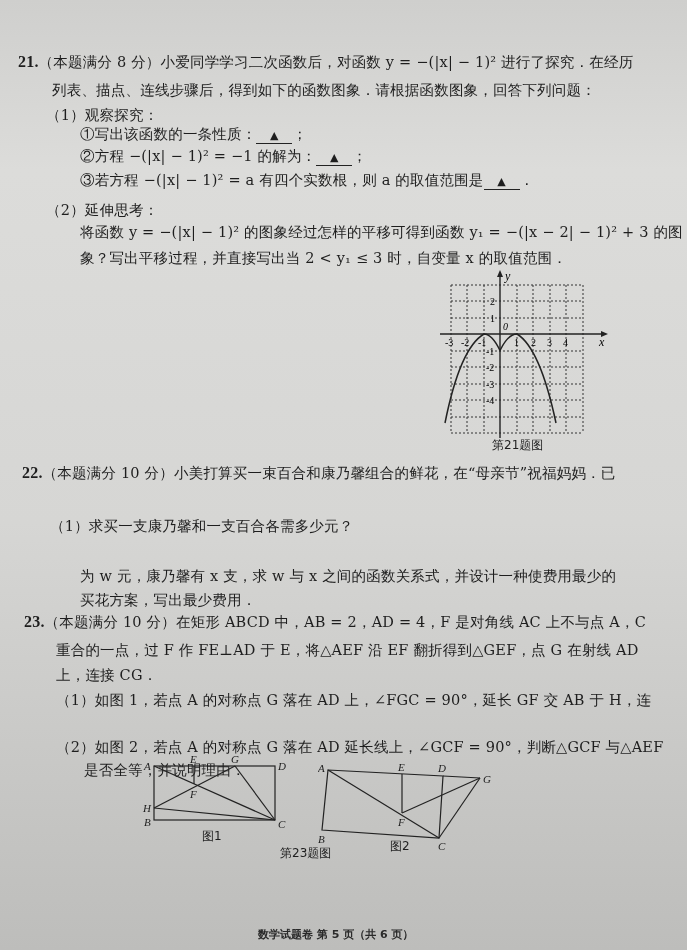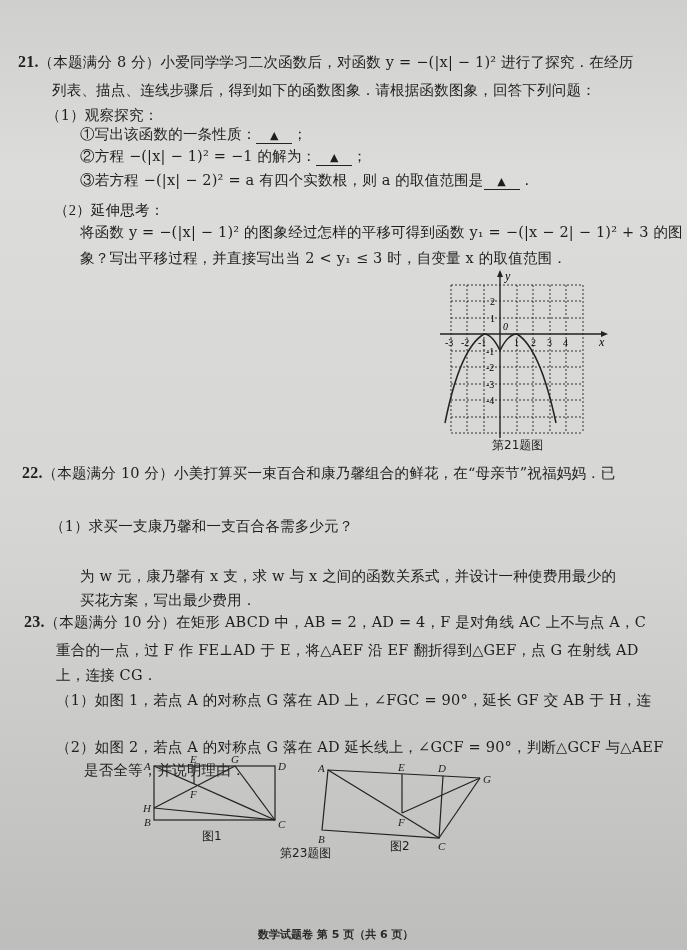--- a/index.html
+++ b/index.html
@@ -28,23 +28,23 @@
   </div>
   <div class="line" style="left:52px; top:80px;">列表、描点、连线步骤后，得到如下的函数图象．请根据函数图象，回答下列问题：</div>
   <div class="line" style="left:46px; top:105px;">（1）观察探究：</div>
   <div class="line" style="left:80px; top:124px;">
     <span>①写出该函数的一条性质：</span><span class="blank" style="width:36px;">▲</span><span>；</span>
   </div>
   <div class="line" style="left:80px; top:146px;">
     <span>②方程 −(|x| − 1)² = −1 的解为：</span><span class="blank" style="width:36px;">▲</span><span>；</span>
   </div>
   <div class="line" style="left:80px; top:170px;">
-    <span>③若方程 −(|x| − 2)² = a 有四个实数根，则 a 的取值范围是</span><span class="blank" style="width:36px;">▲</span><span>．</span>
+    <span>③若方程 −(|x| − 1)² = a 有四个实数根，则 a 的取值范围是</span><span class="blank" style="width:36px;">▲</span><span>．</span>
   </div>
-  <div class="line" style="left:54px; top:200px;font-family:Liberation Serif, serif;">（2）延伸思考：</div>
+  <div class="line" style="left:46px; top:200px;">（2）延伸思考：</div>
   <div class="line" style="left:80px; top:222px;">将函数 y = −(|x| − 1)² 的图象经过怎样的平移可得到函数 y₁ = −(|x − 2| − 1)² + 3 的图</div>
   <div class="line" style="left:80px; top:248px;">象？写出平移过程，并直接写出当 2 &lt; y₁ ≤ 3 时，自变量 x 的取值范围．</div>
 
   <svg style="position:absolute; left:440px; top:268px;" width="180" height="185" viewBox="0 0 180 185">
 
     <g stroke="#333" stroke-width="1" stroke-dasharray="2,2" fill="none">
       <line x1="11" y1="17" x2="143" y2="17"></line>
       <line x1="11" y1="33" x2="143" y2="33"></line>
       <line x1="11" y1="50" x2="143" y2="50"></line>
       <line x1="11" y1="83" x2="143" y2="83"></line>

